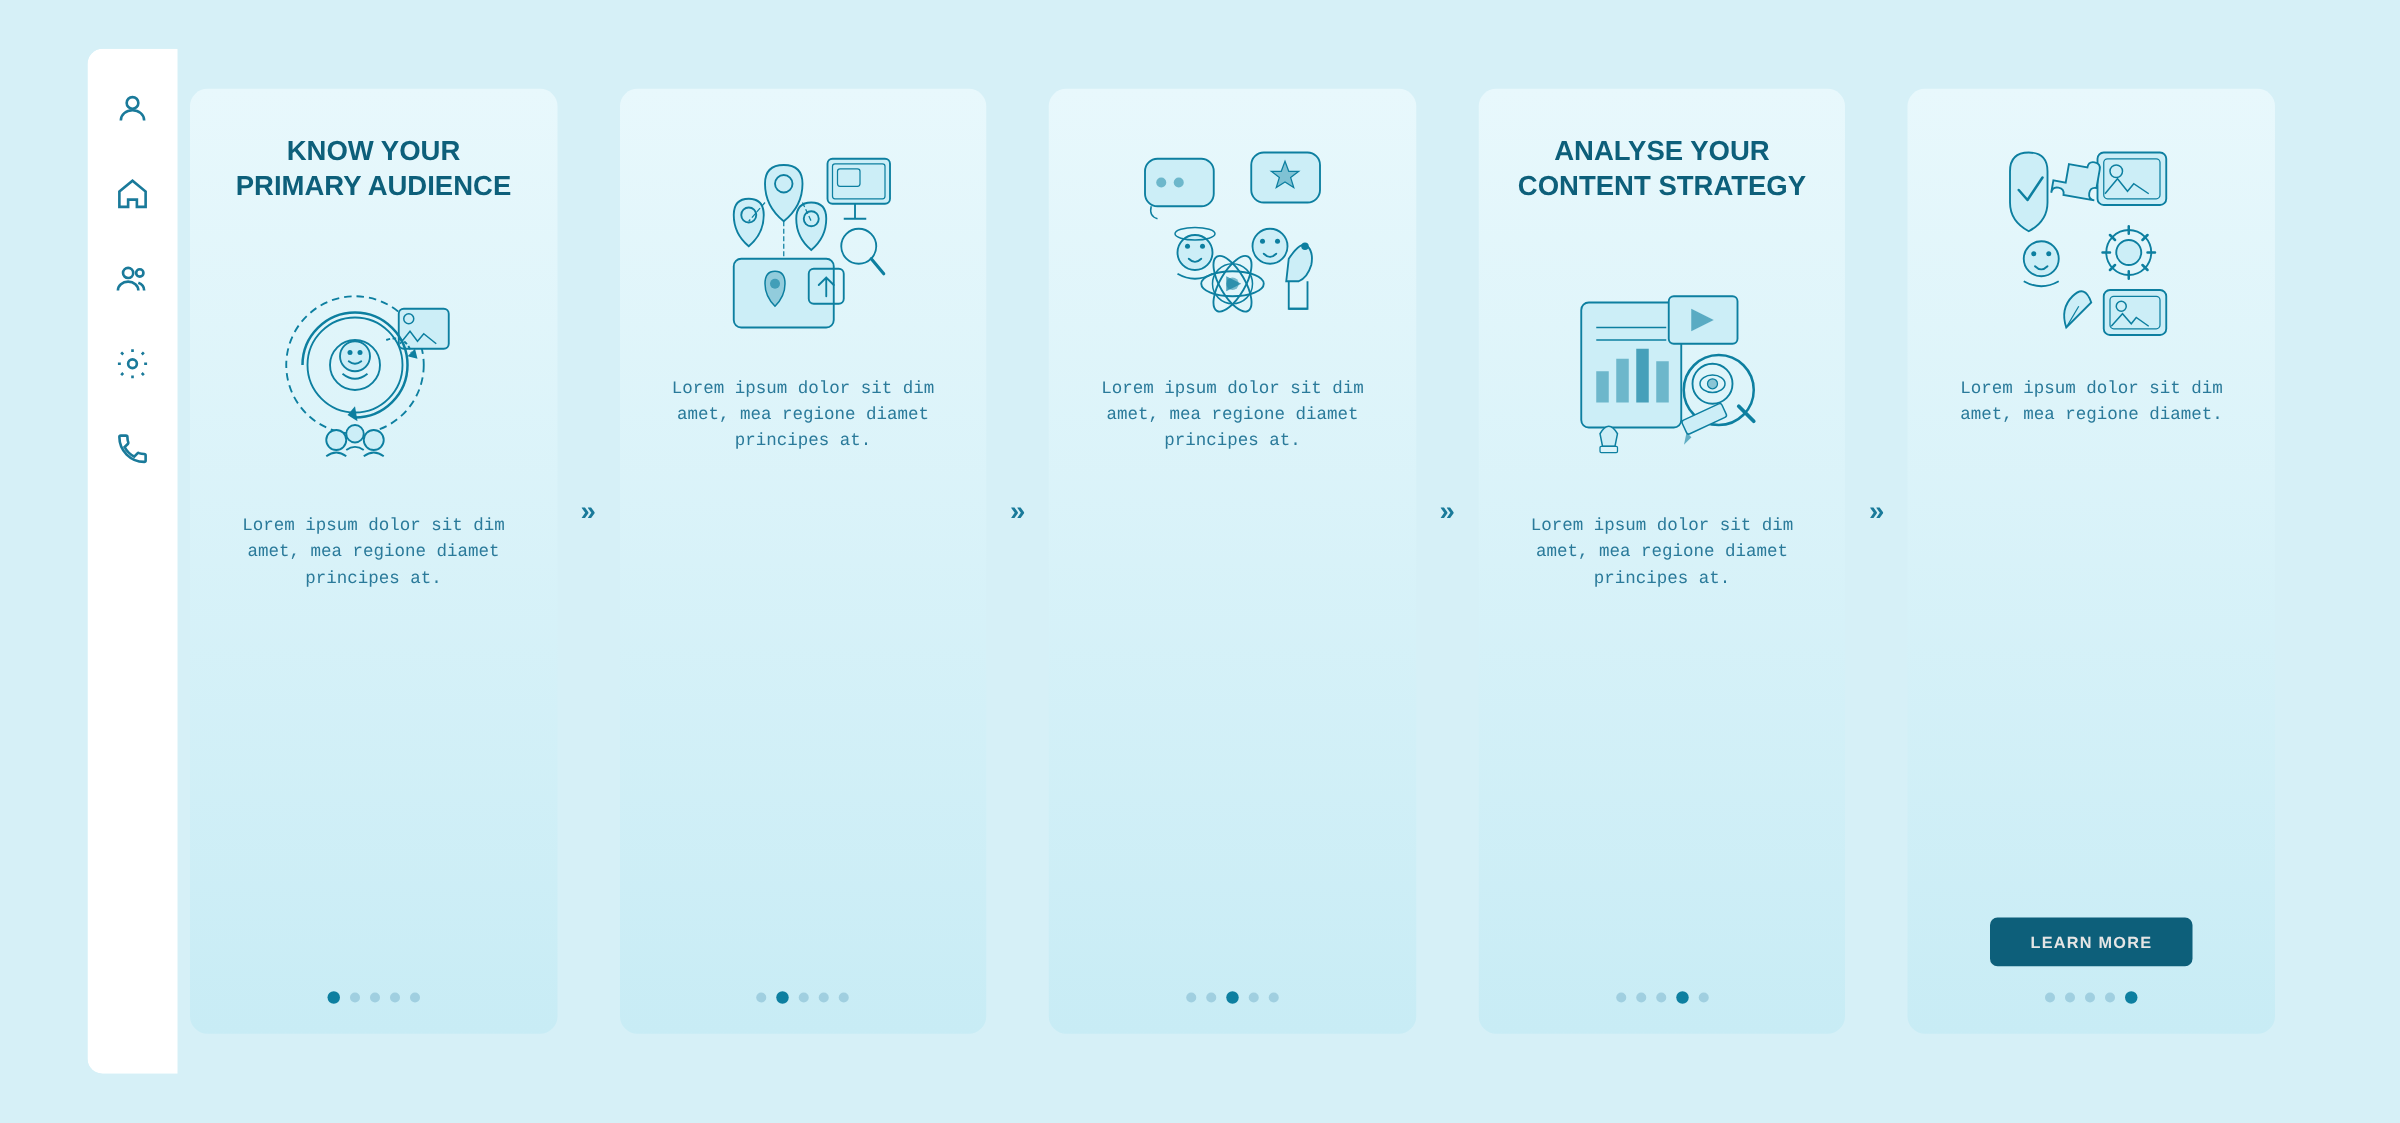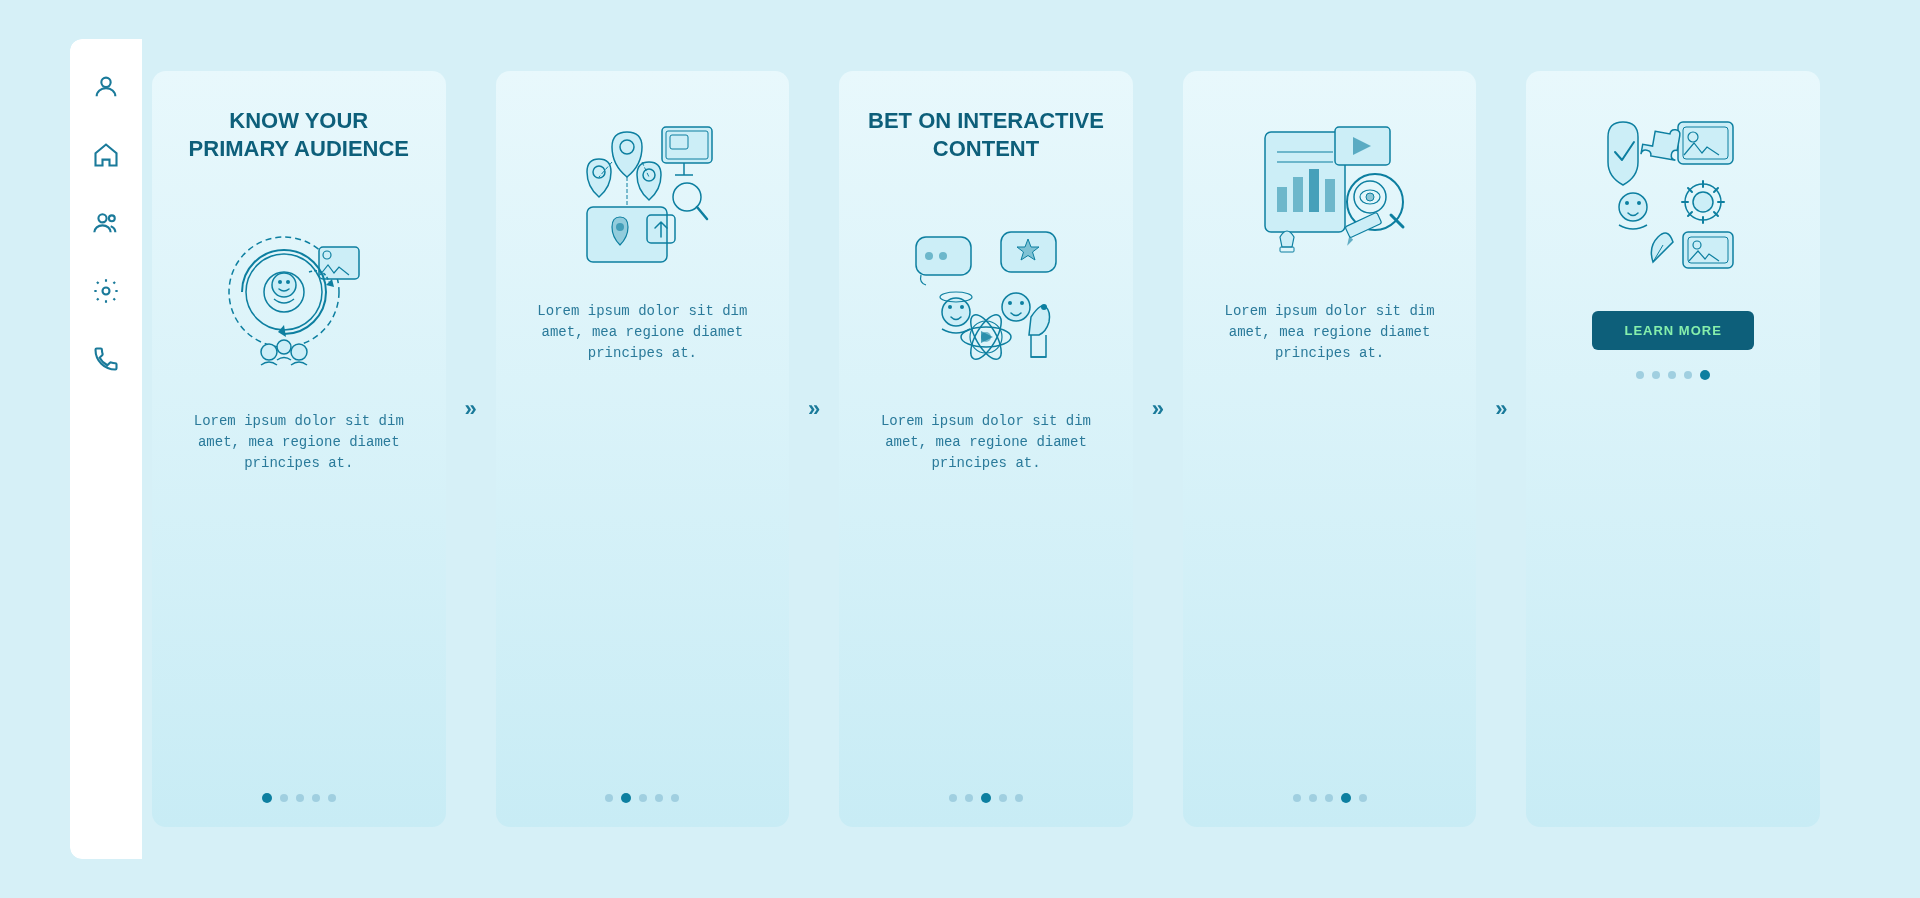--- a/index.html
+++ b/index.html
@@ -112,21 +112,21 @@
       border-radius: 50%;
       background: #a0cfe0;
     }
     .dot.active {
       background: #0d7fa0;
       width: 10px;
       height: 10px;
     }
     .learn-more-btn {
       background: #0d5f7a;
-      color: #86efac;
+      color: #e5e5e5;
       border: none;
       border-radius: 6px;
       padding: 12px 32px;
       font-size: 13px;
       font-weight: 700;
       letter-spacing: 1px;
       text-transform: uppercase;
       cursor: pointer;
       margin-top: 10px;
     }
@@ -273,21 +273,20 @@
         <div class="dot active"></div>
         <div class="dot"></div>
         <div class="dot"></div>
         <div class="dot"></div>
       </div>
     </div>
 
     <div class="chevron-wrap">»</div>
 
     <div class="card">
-      <div class="card-title">BET ON INTERACTIVE CONTENT</div>
       <div class="card-illustration">
         <svg viewBox="0 0 170 170" fill="none" xmlns="http://www.w3.org/2000/svg">
 
           <rect x="15" y="20" width="55" height="38" rx="10" stroke="#0d7fa0" stroke-width="1.5" fill="#cceef7"></rect>
           <circle cx="28" cy="39" r="4" fill="#0d7fa0" fill-opacity="0.5"></circle>
           <circle cx="42" cy="39" r="4" fill="#0d7fa0" fill-opacity="0.5"></circle>
           <path d="M20 58 Q18 66 25 68" stroke="#0d7fa0" stroke-width="1.2"></path>
 
           <rect x="100" y="15" width="55" height="40" rx="10" stroke="#0d7fa0" stroke-width="1.5" fill="#cceef7"></rect>
           <path d="M127 22 l3 8 8 0 -6.5 5 2.5 8 -7-4.5 -7 4.5 2.5-8 -6.5-5 8 0 z" stroke="#0d7fa0" stroke-width="1" fill="#0d7fa0" fill-opacity="0.4"></path>
@@ -324,20 +323,21 @@
         <div class="dot"></div>
         <div class="dot active"></div>
         <div class="dot"></div>
         <div class="dot"></div>
       </div>
     </div>
 
     <div class="chevron-wrap">»</div>
 
     <div class="card">
+      <div class="card-title">ANALYSE YOUR CONTENT STRATEGY</div>
       <div class="card-illustration">
         <svg viewBox="0 0 170 170" fill="none" xmlns="http://www.w3.org/2000/svg">
 
           <rect x="20" y="25" width="80" height="100" rx="6" stroke="#0d7fa0" stroke-width="1.5" fill="#cceef7"></rect>
 
           <line x1="32" y1="45" x2="88" y2="45" stroke="#0d7fa0" stroke-width="1.2"></line>
           <line x1="32" y1="55" x2="88" y2="55" stroke="#0d7fa0" stroke-width="1.2"></line>
 
           <rect x="32" y="80" width="10" height="25" fill="#0d7fa0" fill-opacity="0.5"></rect>
           <rect x="48" y="70" width="10" height="35" fill="#0d7fa0" fill-opacity="0.5"></rect>
@@ -399,20 +399,21 @@
 
           <path d="M65 155 Q60 140 70 130 Q80 120 85 135 Q75 145 65 155Z" stroke="#0d7fa0" stroke-width="1.5" fill="#cceef7"></path>
           <line x1="65" y1="155" x2="75" y2="138" stroke="#0d7fa0" stroke-width="1"></line>
 
           <rect x="95" y="125" width="50" height="36" rx="5" stroke="#0d7fa0" stroke-width="1.5" fill="#cceef7"></rect>
           <rect x="100" y="130" width="40" height="26" rx="3" stroke="#0d7fa0" stroke-width="1"></rect>
           <circle cx="109" cy="138" r="4" stroke="#0d7fa0" stroke-width="1.2"></circle>
           <path d="M101 154 l9-10 7 8 4-5 10 7" stroke="#0d7fa0" stroke-width="1.2"></path>
         </svg>
       </div>
+      <div class="card-description">Lorem ipsum dolor sit dim amet, mea regione diamet.</div>
       <button class="learn-more-btn">LEARN MORE</button>
       <div class="card-dots">
         <div class="dot"></div>
         <div class="dot"></div>
         <div class="dot"></div>
         <div class="dot"></div>
         <div class="dot active"></div>
       </div>
     </div>
 

